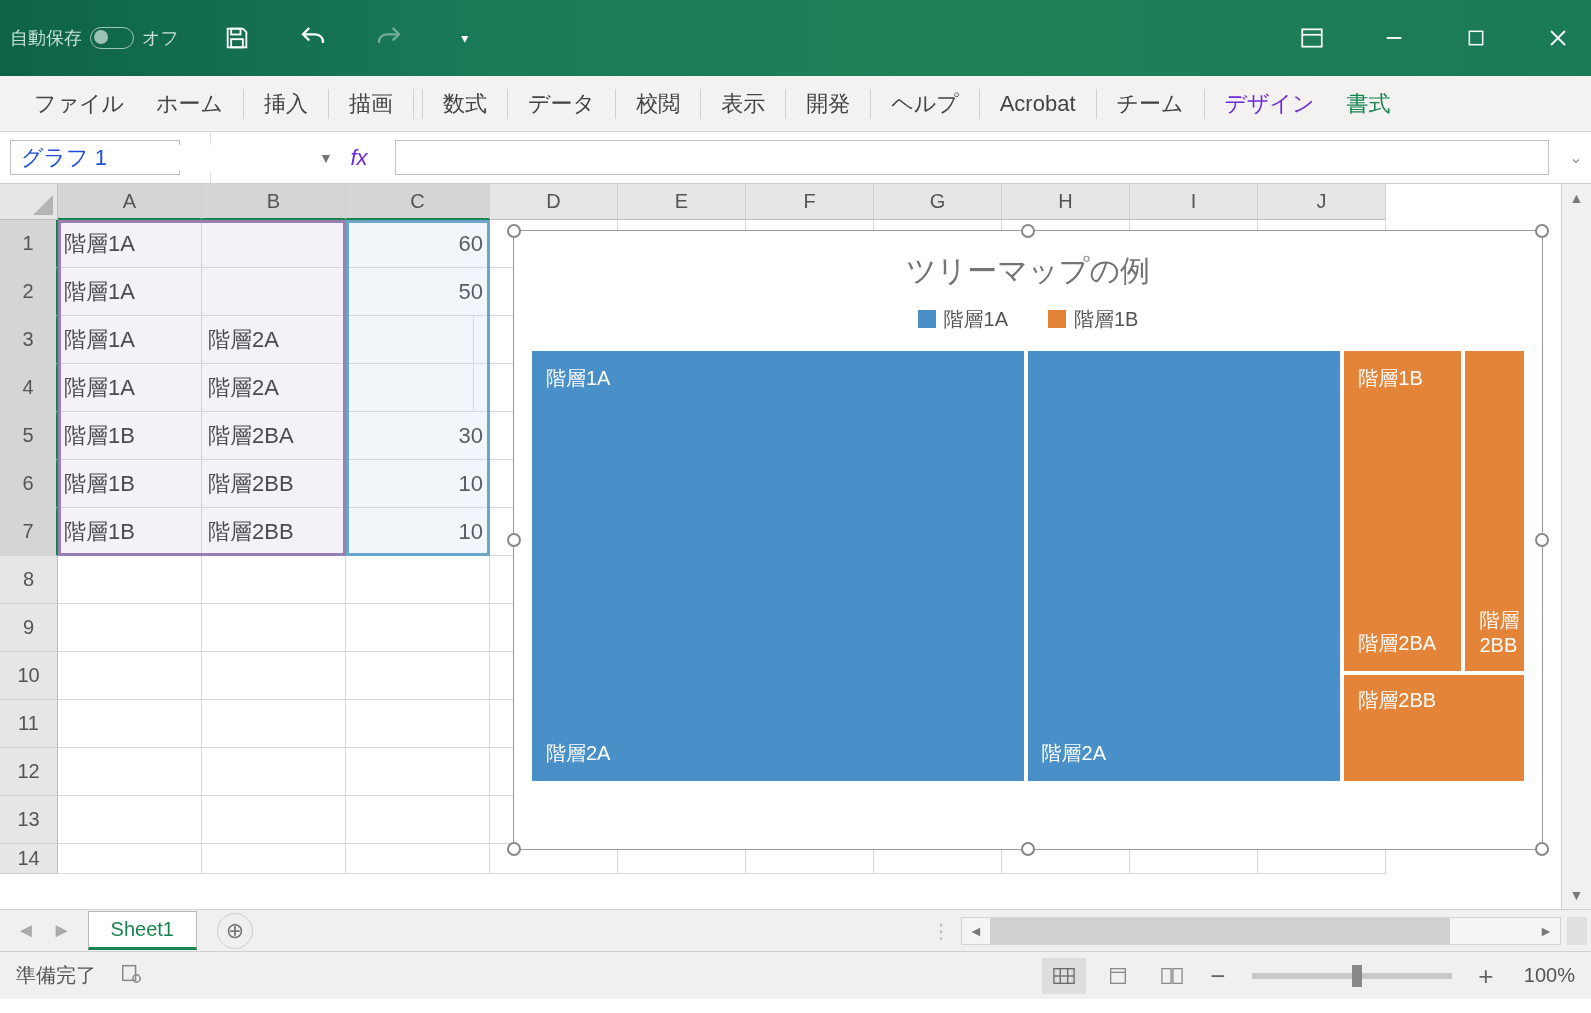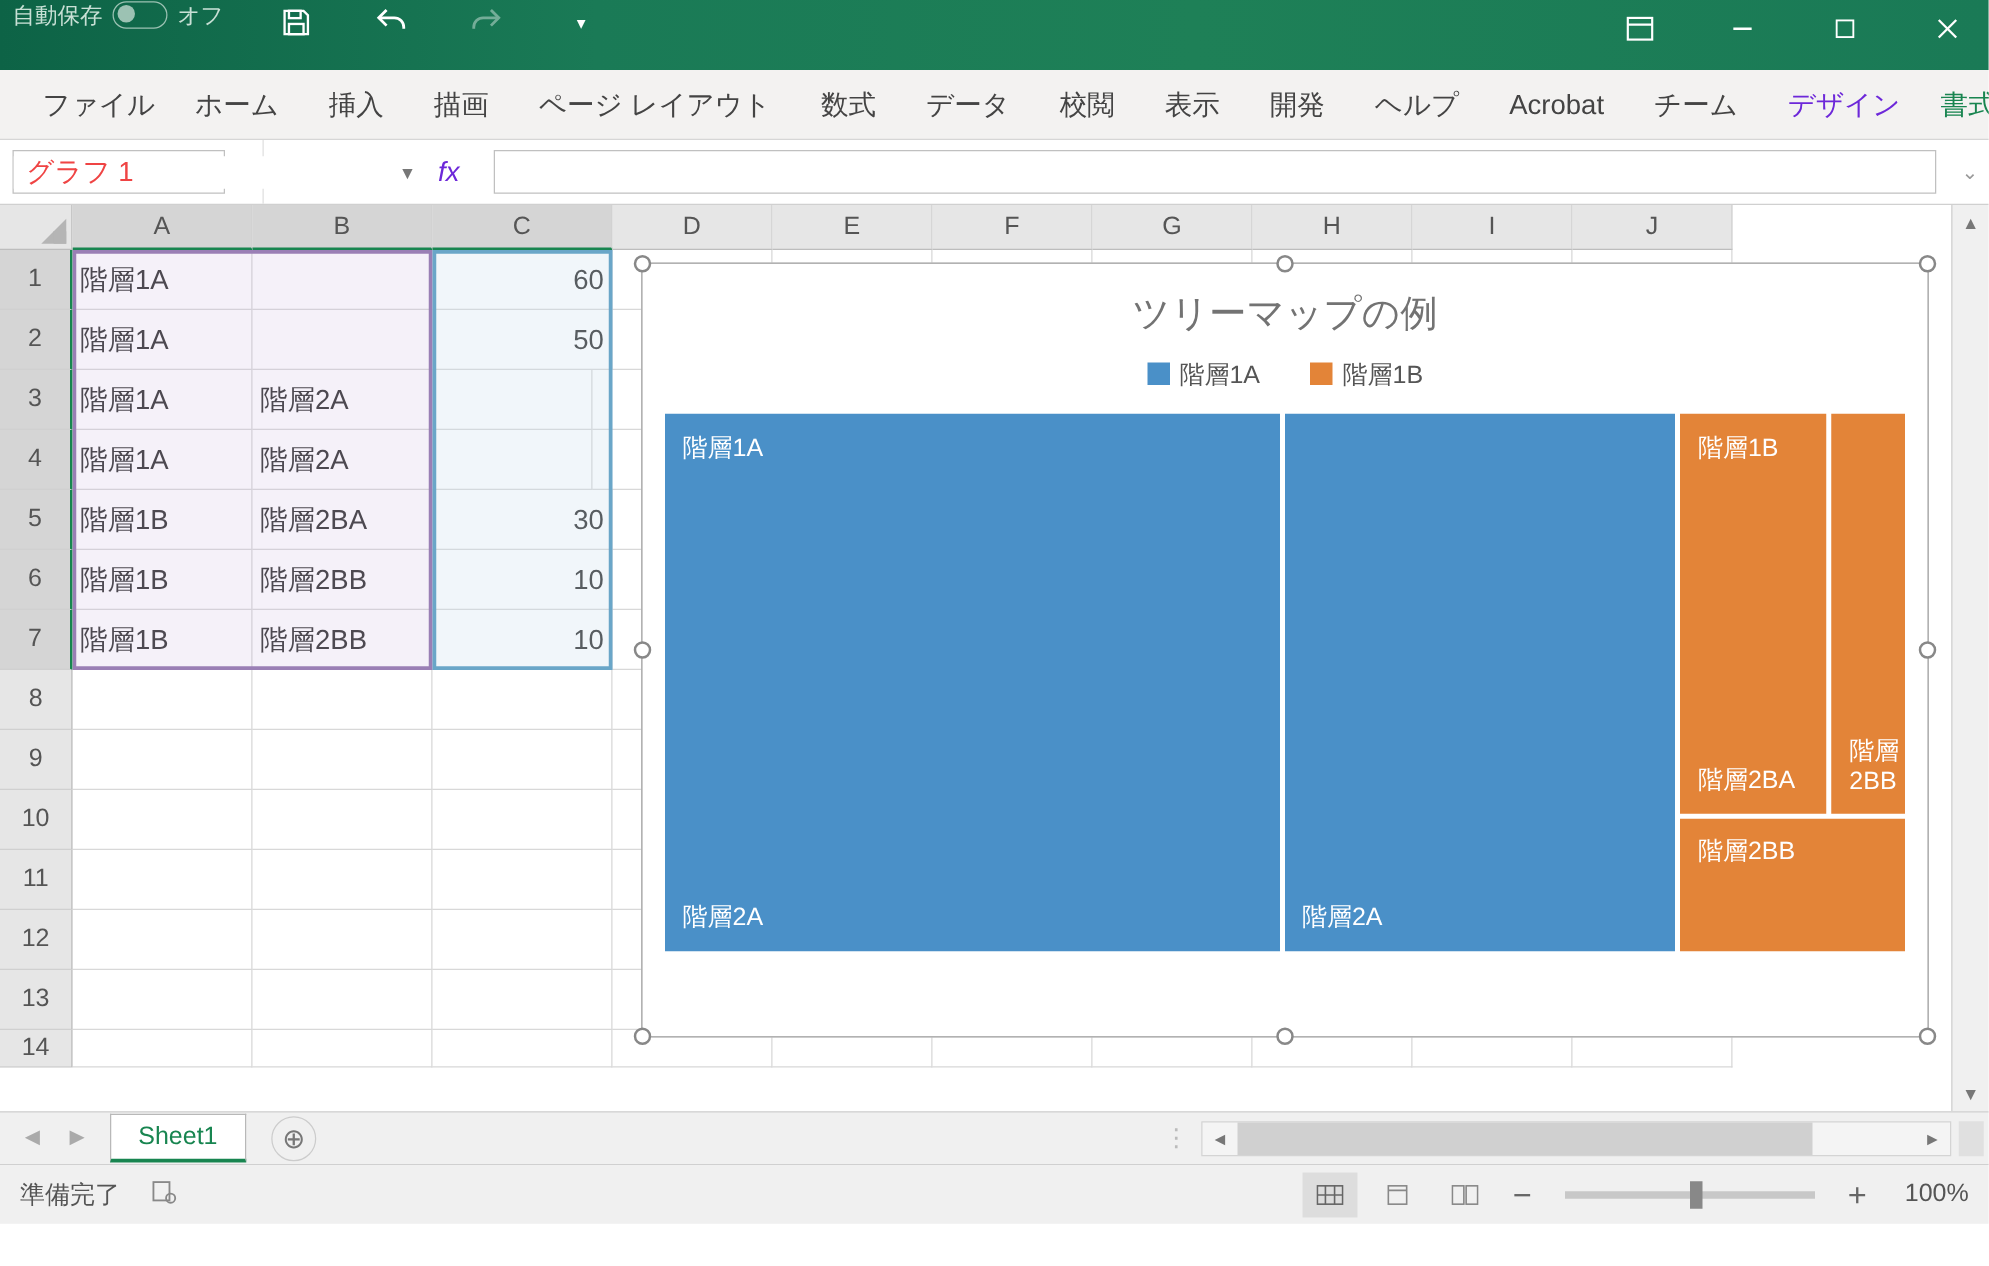--- a/index.html
+++ b/index.html
@@ -1,36 +1,36 @@
 <!DOCTYPE html>
 <html><head>
 <meta charset="utf-8">
 <style>
 * { box-sizing: border-box; margin: 0; padding: 0; font-family: "Yu Gothic UI", "Meiryo", sans-serif; }
 body { background: #fff; overflow: hidden; width: 1591px; height: 1013px; position: relative; }
 
-.titlebar { height: 56px; background: linear-gradient(90deg, #0d6346 0%, #1a7a56 30%, #1e8057 60%, #1a7a56 100%); display: flex; align-items: flex-start; color: #fff; padding: 0 10px; }
+.titlebar { height: 76px; background: linear-gradient(90deg, #0d6346 0%, #1a7a56 30%, #1e8057 60%, #1a7a56 100%); display: flex; align-items: center; color: #fff; padding: 0 10px; }
 .autosave { display: flex; align-items: center; gap: 8px; font-size: 18px; color: #c8e0d5; }
 .autosave-toggle { width: 44px; height: 22px; border: 1.5px solid #9cc2b3; border-radius: 11px; position: relative; }
 .autosave-toggle::after { content: ""; width: 14px; height: 14px; background: #9cc2b3; border-radius: 50%; position: absolute; left: 3px; top: 2px; }
 .qat { display: flex; gap: 40px; margin-left: 40px; }
 .qat-btn { width: 36px; height: 36px; display: flex; align-items: center; justify-content: center; cursor: pointer; }
 .title-controls { margin-left: auto; display: flex; gap: 36px; align-items: center; }
 .title-spacer { flex: 1; }
 .ctl-btn { width: 46px; height: 46px; display: flex; align-items: center; justify-content: center; cursor: pointer; }
 
 .ribbon { height: 56px; background: #f3f2f1; border-bottom: 1px solid #d6d6d6; display: flex; align-items: center; padding-left: 18px; font-size: 22px; color: #444; }
 .ribbon-tab { padding: 6px 16px; cursor: pointer; white-space: nowrap; }
 .ribbon-tab.design { color: #6d28d9; }
 .ribbon-tab.format { color: #188550; }
 .div { width: 1px; height: 30px; background: #d0d0d0; margin: 0 4px; }
 
 .formula-row { height: 52px; background: #fff; border-bottom: 1px solid #d0d0d0; display: flex; align-items: stretch; }
 .namebox-wrap { width: 170px; display: flex; align-items: center; border: 1px solid #c0c0c0; margin: 8px 6px 8px 10px; position: relative; }
-.namebox { flex: 1; padding: 0 10px; font-size: 22px; color: #ef4444; border: none; outline: none; }
+.namebox { flex: 1; padding: 0 10px; font-size: 22px; color: #1d4ed8; border: none; outline: none; }
 .namebox-drop { width: 28px; display: flex; align-items: center; justify-content: center; color: #777; cursor: pointer; font-size: 14px; }
 .fb-mid { width: 24px; display: flex; align-items: center; justify-content: center; color: #bbb; }
 .fb-btns { display: flex; align-items: center; gap: 30px; padding: 0 18px; border-left: 1px solid #e0e0e0; }
 .fb-btn { width: 28px; height: 28px; display: flex; align-items: center; justify-content: center; color: #aaa; font-size: 22px; }
 .fx { font-style: italic; color: #6d28d9; font-size: 22px; }
 .formula-input { flex: 1; border: 1px solid #c0c0c0; margin: 8px 12px 8px 4px; padding: 0 10px; font-size: 20px; display: flex; align-items: center; }
 .formula-expand { width: 30px; display: flex; align-items: center; justify-content: center; color: #999; cursor: pointer; }
 
 .grid-area { position: relative; height: 725px; display: flex; }
 .rowhead-col { width: 58px; }
@@ -149,21 +149,20 @@
 </div>
 
 <div class="ribbon">
   <span class="ribbon-tab">ファイル</span>
   <span class="ribbon-tab">ホーム</span>
   <span class="div"></span>
   <span class="ribbon-tab">挿入</span>
   <span class="div"></span>
   <span class="ribbon-tab">描画</span>
   <span class="div"></span>
-  <span class="ribbon-tab">ページ レイアウト</span>
   <span class="div"></span>
   <span class="ribbon-tab">数式</span>
   <span class="div"></span>
   <span class="ribbon-tab">データ</span>
   <span class="div"></span>
   <span class="ribbon-tab">校閲</span>
   <span class="div"></span>
   <span class="ribbon-tab">表示</span>
   <span class="div"></span>
   <span class="ribbon-tab">開発</span>

